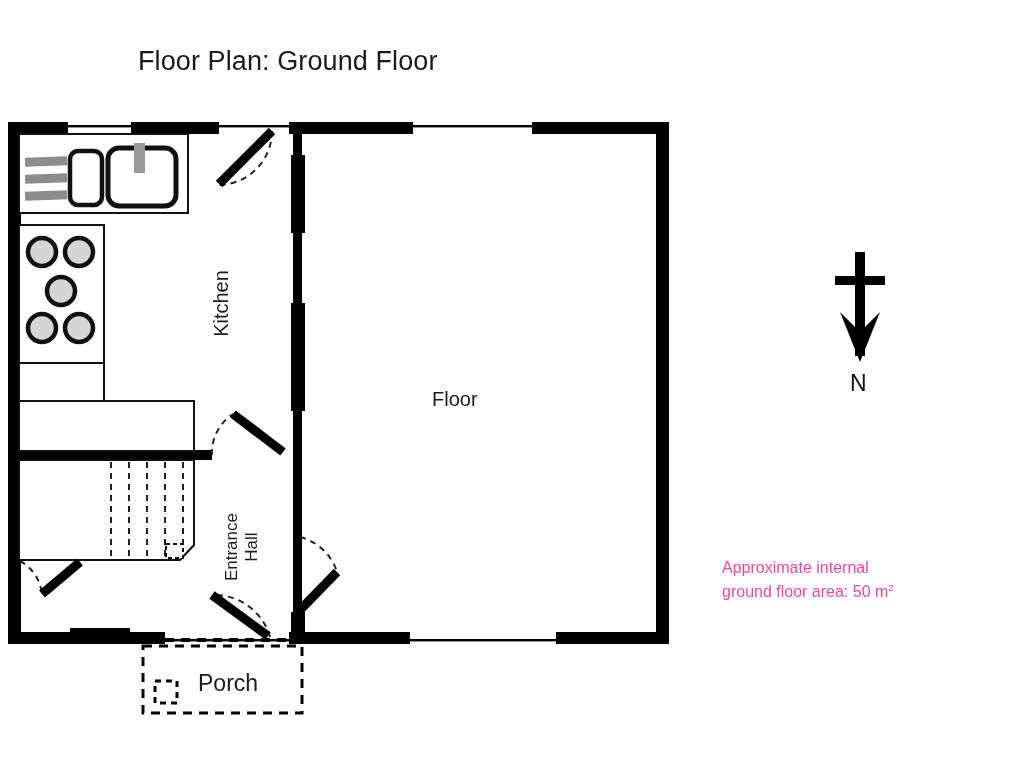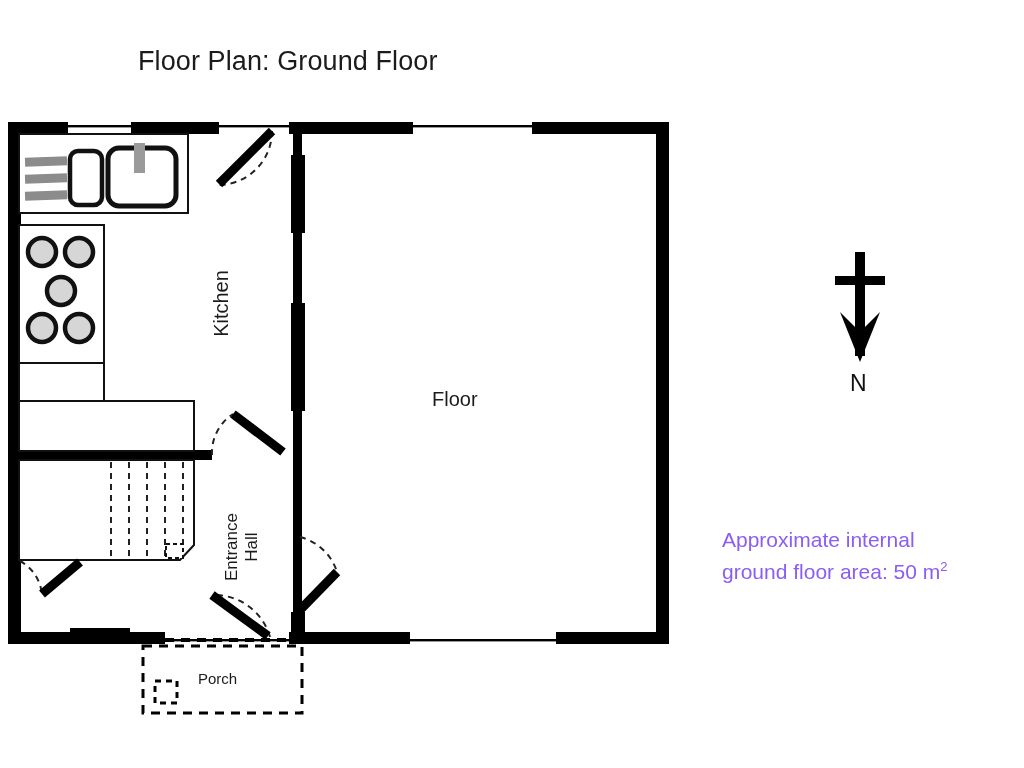--- a/index.html
+++ b/index.html
@@ -62,37 +62,37 @@
     width: 72px;
     transform: rotate(-90deg);
     transform-origin: center center;
     text-align: center;
     line-height: 1.18;
     font-size: 17px;
   }
   #label-porch {
     left: 198px;
     top: 670px;
-    font-size: 15px;
+    font-size: 23px;
   }
   #label-north {
     position: absolute;
     left: 850px;
     top: 370px;
     font-size: 23px;
     color: #111111;
   }
   #area-note {
     position: absolute;
     left: 722px;
-    top: 524px;
+    top: 556px;
     width: 300px;
-    font-size: 21px;
+    font-size: 16px;
     line-height: 1.52;
-    color: #8b5cf6;
+    color: #ec4899;
   }
   #area-note sup {
     font-size: 0.62em;
     vertical-align: super;
     line-height: 0;
   }
   .nowrap { white-space: nowrap; }
 </style>
 </head>
 <body>

